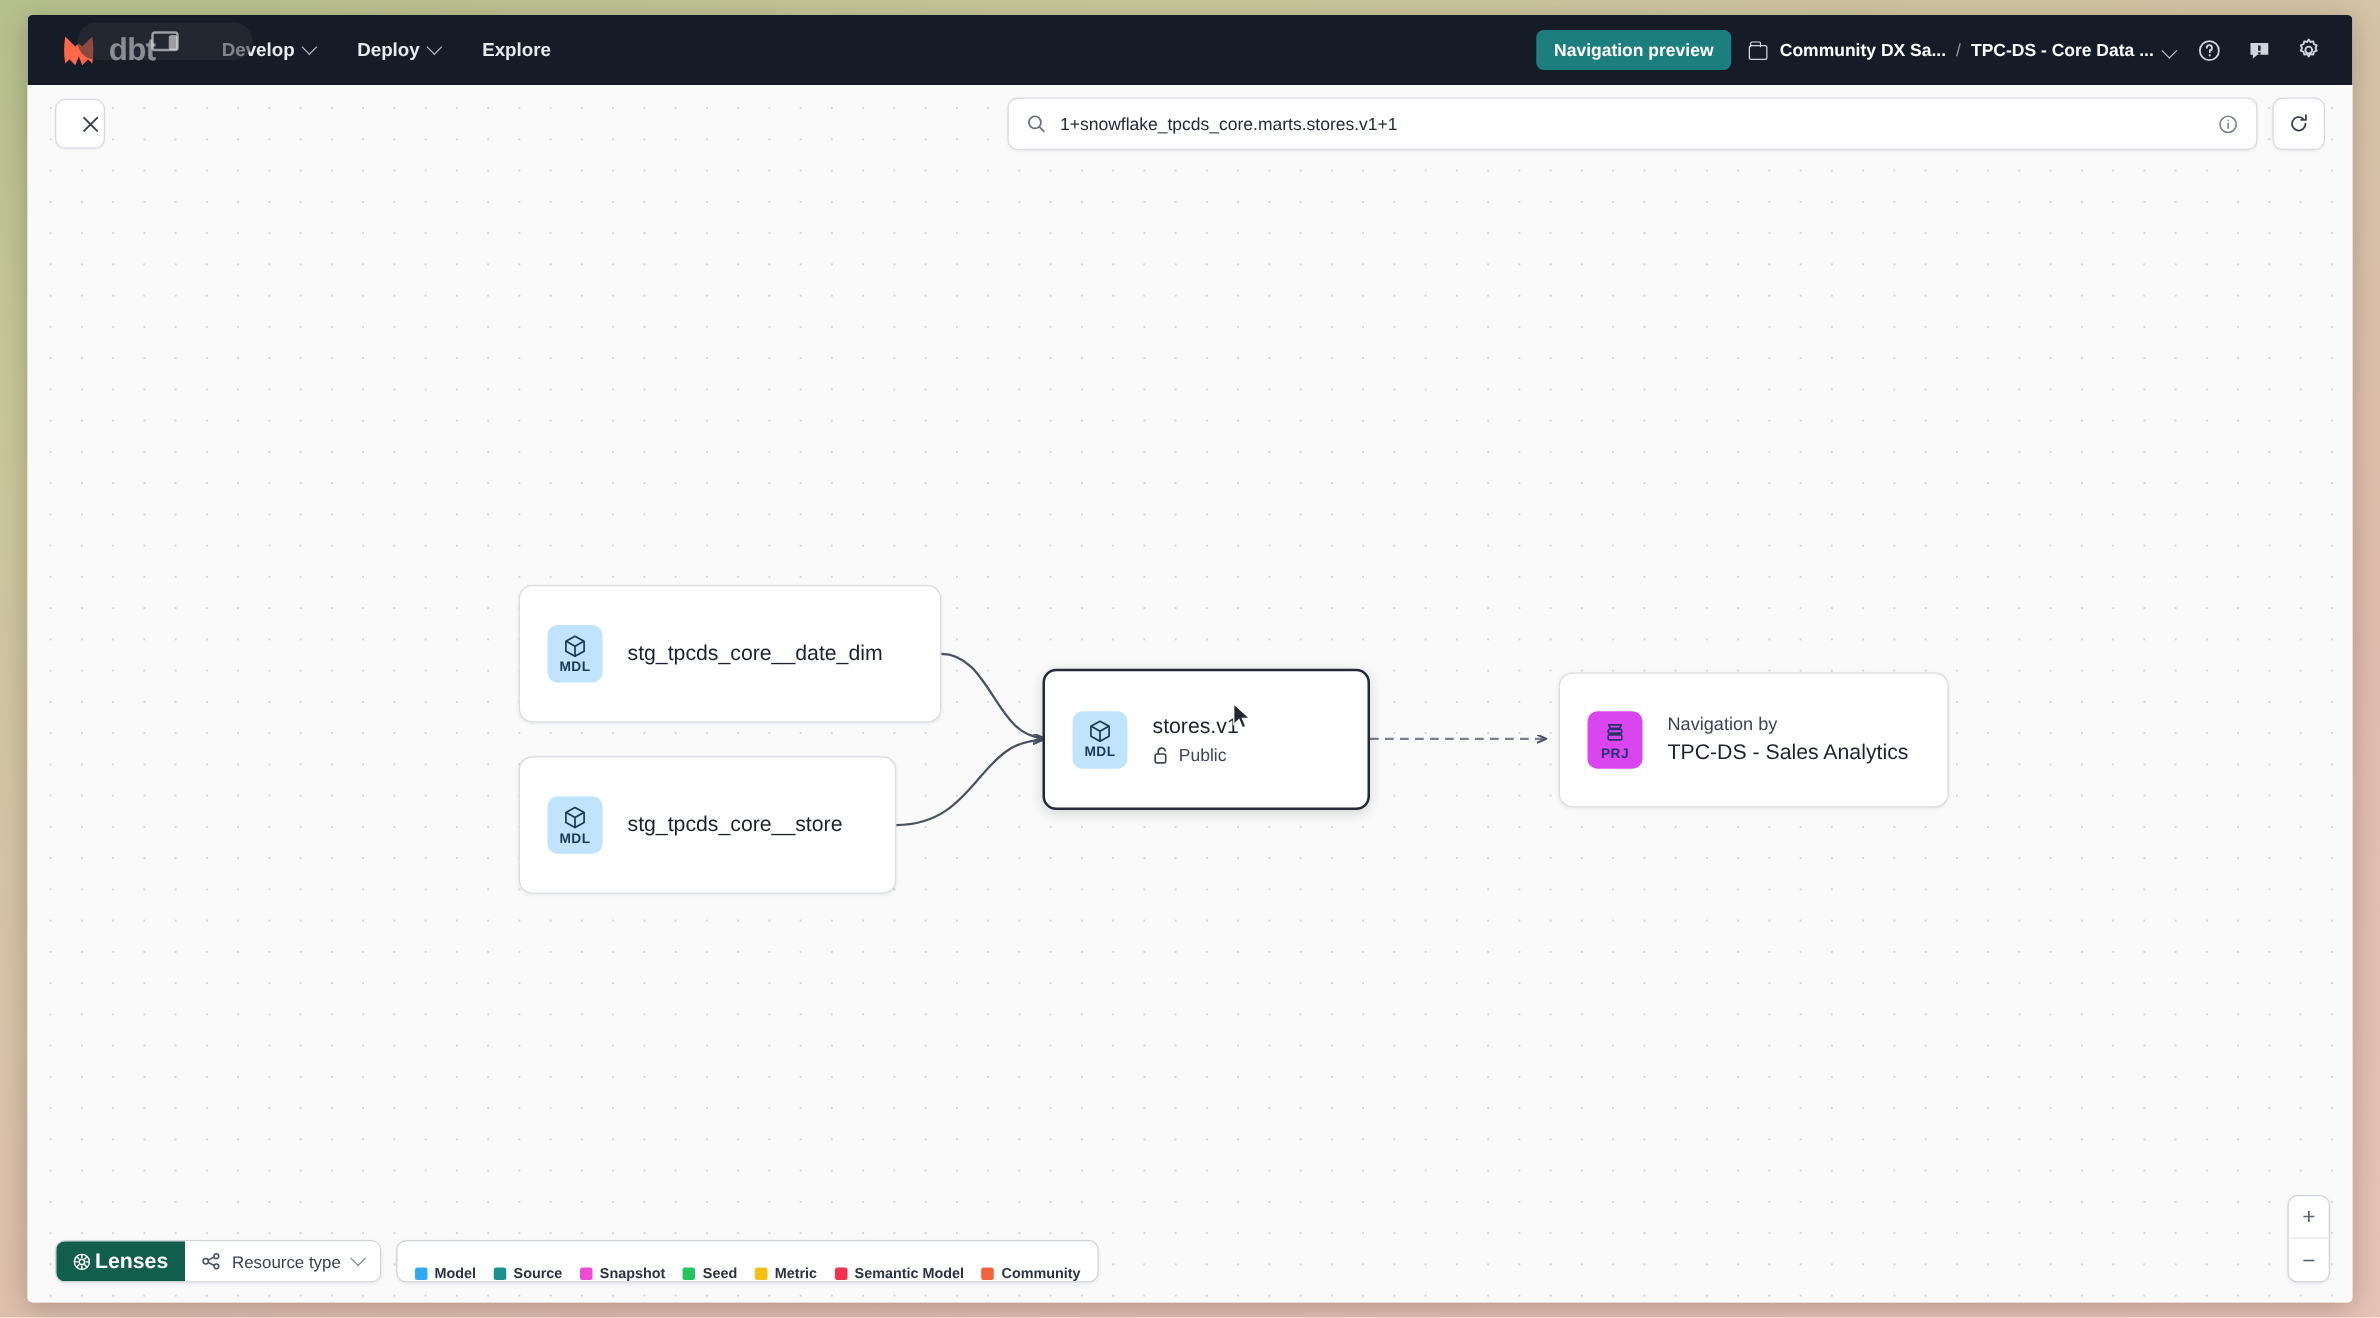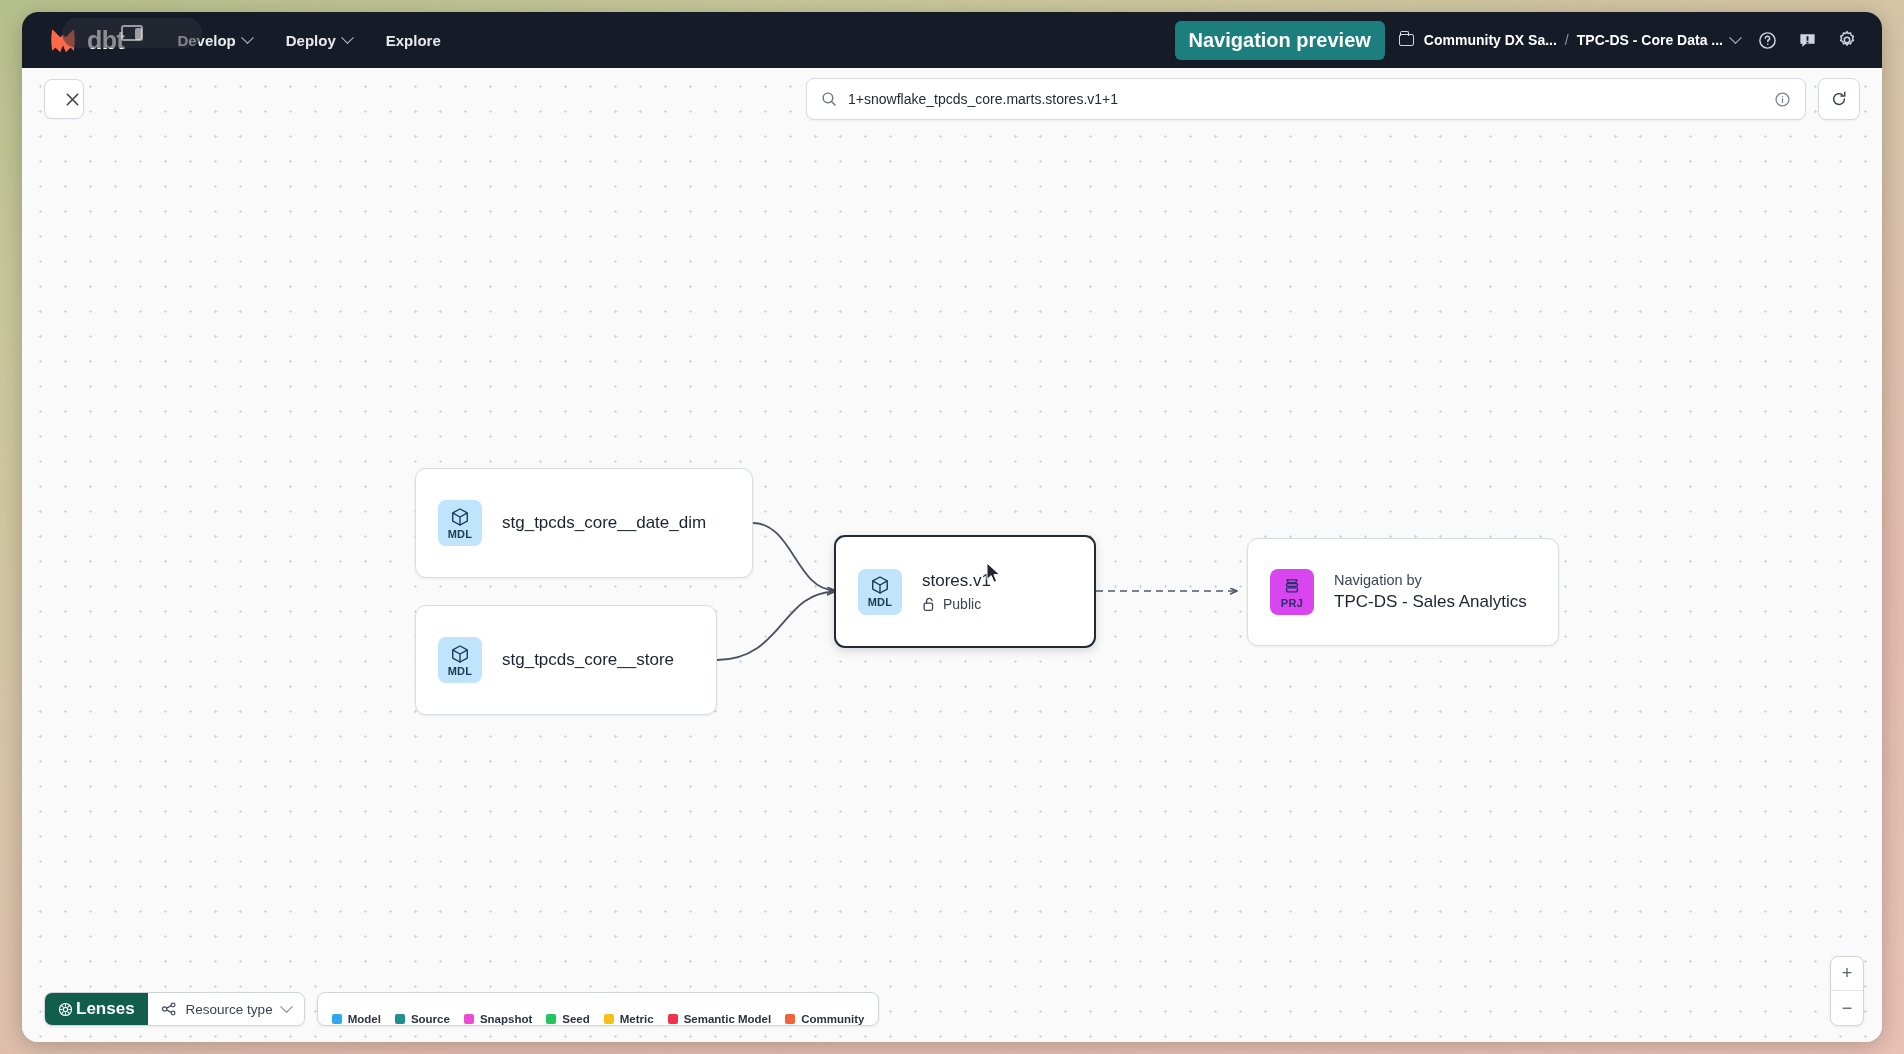--- a/index.html
+++ b/index.html
@@ -10,21 +10,21 @@
   }
   body {
     background: linear-gradient(160deg, #b6c08c 0%, #c8c79a 18%, #d8c3a8 45%, #e2bcae 70%, #e8c2b4 100%);
     position: relative;
   }
   
   #app-window {
     position: absolute;
     left: 22px; top: 12px;
     width: 1860px; height: 1030px;
-    border-radius: 16px;
+    border-radius: 4px;
     overflow: hidden;
     background: #fff;
     box-shadow: 0 4px 22px rgba(0,0,0,.22);
   }
   #window-tab {
     position: absolute;
     left: 40px; top: 6px;
     width: 140px; height: 30px;
     border-radius: 15px;
     background: rgba(45,48,56,.55);
@@ -68,26 +68,26 @@
   }
   .chev {
     width: 9px; height: 9px;
     border-right: 1.7px solid #b9bfc9;
     border-bottom: 1.7px solid #b9bfc9;
     transform: rotate(45deg) translate(-2px,-2px);
   }
   .nav-right { margin-left: auto; display: flex; align-items: center; gap: 14px; }
   #nav-preview-badge {
     background: #1d7e7e;
-    color: #fff; font-size: 20px; font-weight: 600;
+    color: #fff; font-size: 14px; font-weight: 600;
     padding: 8px 14px; border-radius: 6px;
     cursor: pointer;
   }
   .breadcrumb-nav {
-    display: flex; align-items: center; gap: 8px;
+    display: flex; align-items: flex-end; gap: 8px;
     color: #fff; font-size: 14px; font-weight: 600;
   }
   .breadcrumb-nav .sep { color: #8d96a5; font-weight: 400; }
   .folder-ic {
     width: 15px; height: 12px;
     border: 1.6px solid #cfd5de; border-radius: 2px;
     position: relative; margin-right: 2px;
   }
   .folder-ic:before {
     content: ""; position: absolute; left: 0px; top: -4px;

